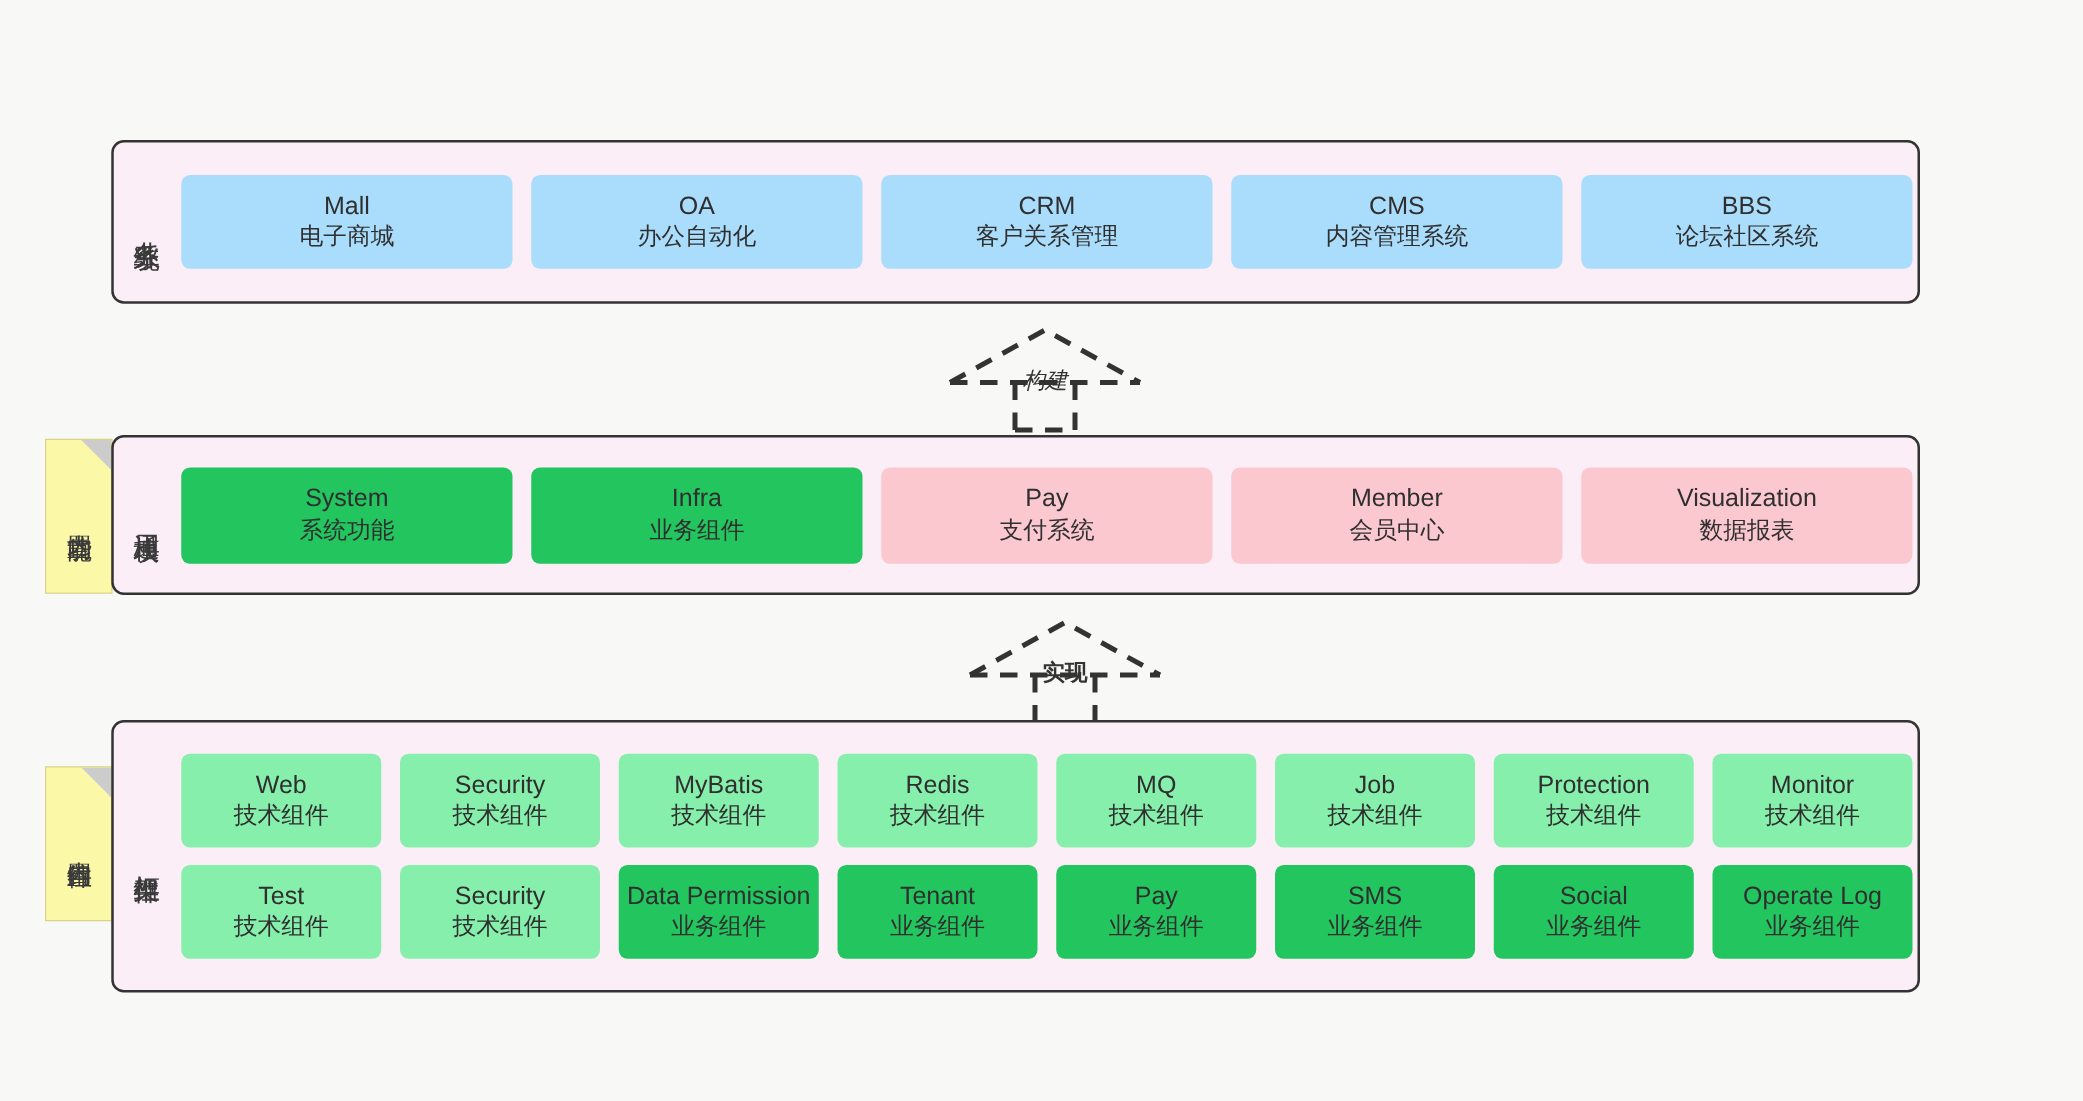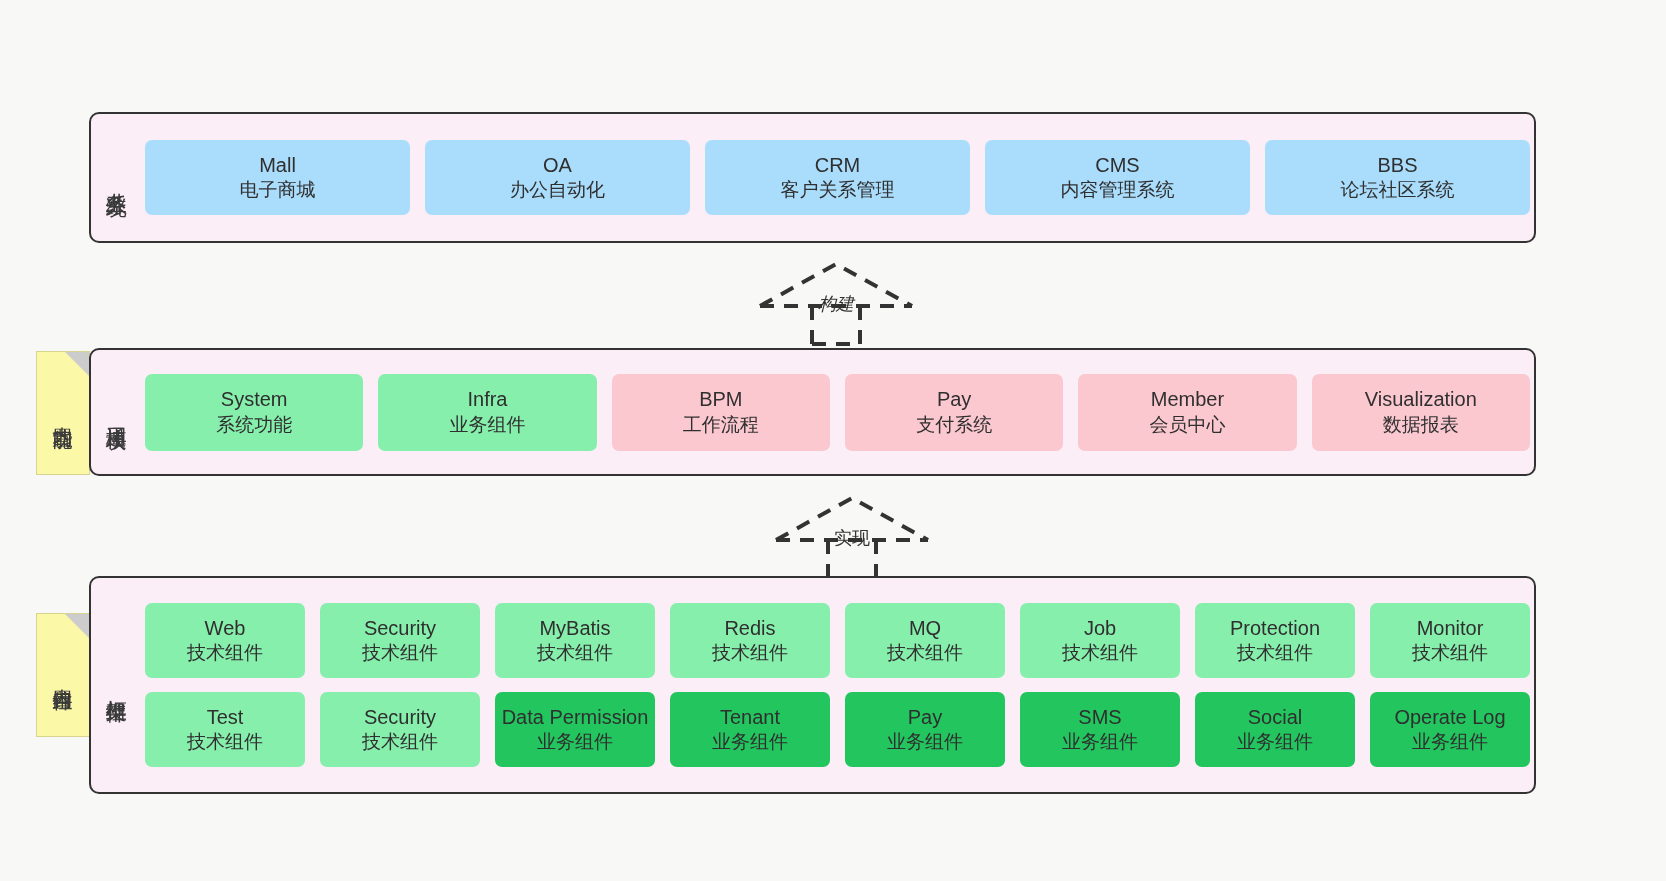--- a/index.html
+++ b/index.html
@@ -61,21 +61,21 @@
     text-align:center;
     line-height:1.26;
     box-sizing:border-box;
     padding:4px 6px;
   }
   .cell .en{font-size:20px;color:#2f2f2f;}
   .cell .cn{font-size:19px;color:#2f2f2f;}
 
   
   .c-blue{background:#aadcfb;}
-  .c-red{background:#86efac;}
+  .c-red{background:#22c55e;}
   .c-pink{background:#fbc8d0;}
   .c-green{background:#86efac;}
   .c-greenlight{background:#22c55e;}
 
   
   #band-business{left:89px;top:112px;width:1447px;height:131px;}
   #band-business .cell{height:75px;}
 
   #band-modules{left:89px;top:348px;width:1447px;height:128px;}
   #band-modules .cell{height:77px;}
@@ -119,21 +119,21 @@
     left:50%;
     transform:translateX(-50%);
     font-size:18px;
     color:#333333;
     background:transparent;
     white-space:nowrap;
   }
   #connector-build{left:750px;top:258px;width:172px;height:86px;font-style:italic;}
   #connector-build .conn-label{top:34px;}
   #connector-implement{left:766px;top:492px;width:172px;height:86px;}
-  #connector-implement .conn-label{top:34px;}
+  #connector-implement .conn-label{top:34px;font-weight:bold;}
 </style>
 </head>
 <body>
 
 <div class="canvas">
 
   <div class="band" id="band-business">
     <div class="band-title">业务系统</div>
     <div class="band-body">
       <div class="row">
@@ -180,24 +180,20 @@
       <div class="row">
         <div class="cell c-red">
           <span class="en">System</span>
           <span class="cn">系统功能</span>
         </div>
         <div class="cell c-red">
           <span class="en">Infra</span>
           <span class="cn">业务组件</span>
         </div>
         <div class="cell c-pink">
-          <span class="en">BPM</span>
-          <span class="cn">工作流程</span>
-        </div>
-        <div class="cell c-pink">
           <span class="en">Pay</span>
           <span class="cn">支付系统</span>
         </div>
         <div class="cell c-pink">
           <span class="en">Member</span>
           <span class="cn">会员中心</span>
         </div>
         <div class="cell c-pink">
           <span class="en">Visualization</span>
           <span class="cn">数据报表</span>

